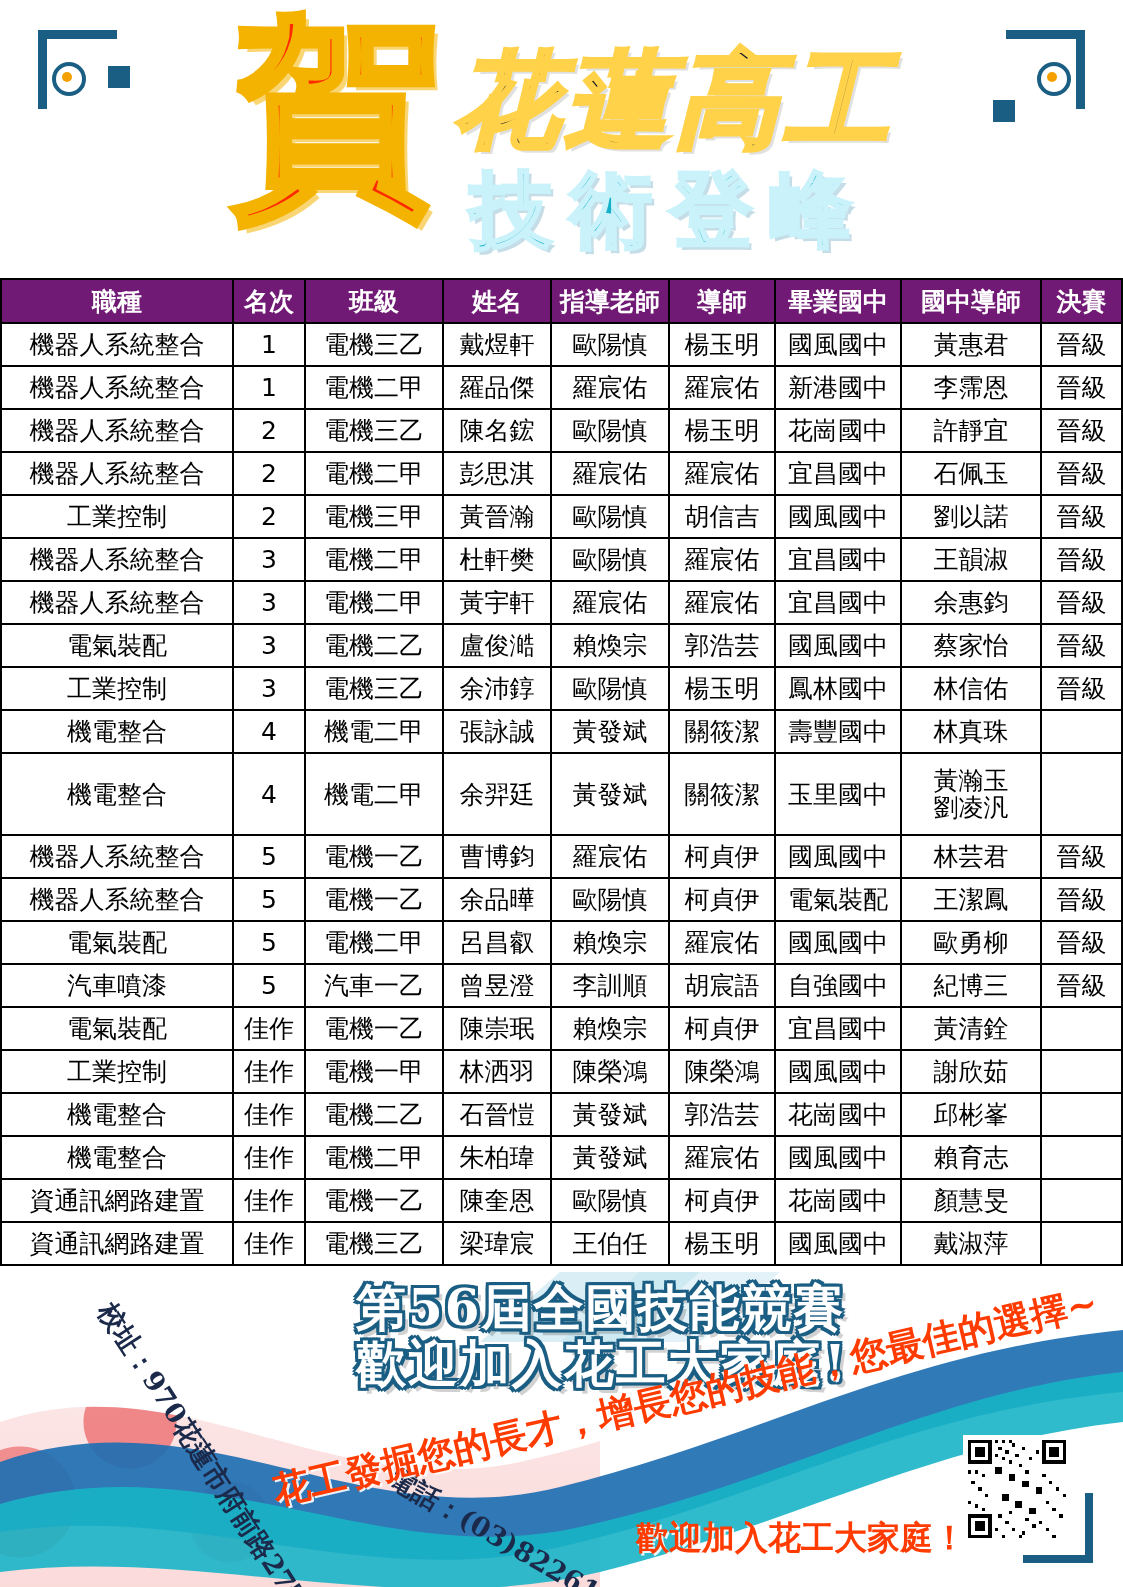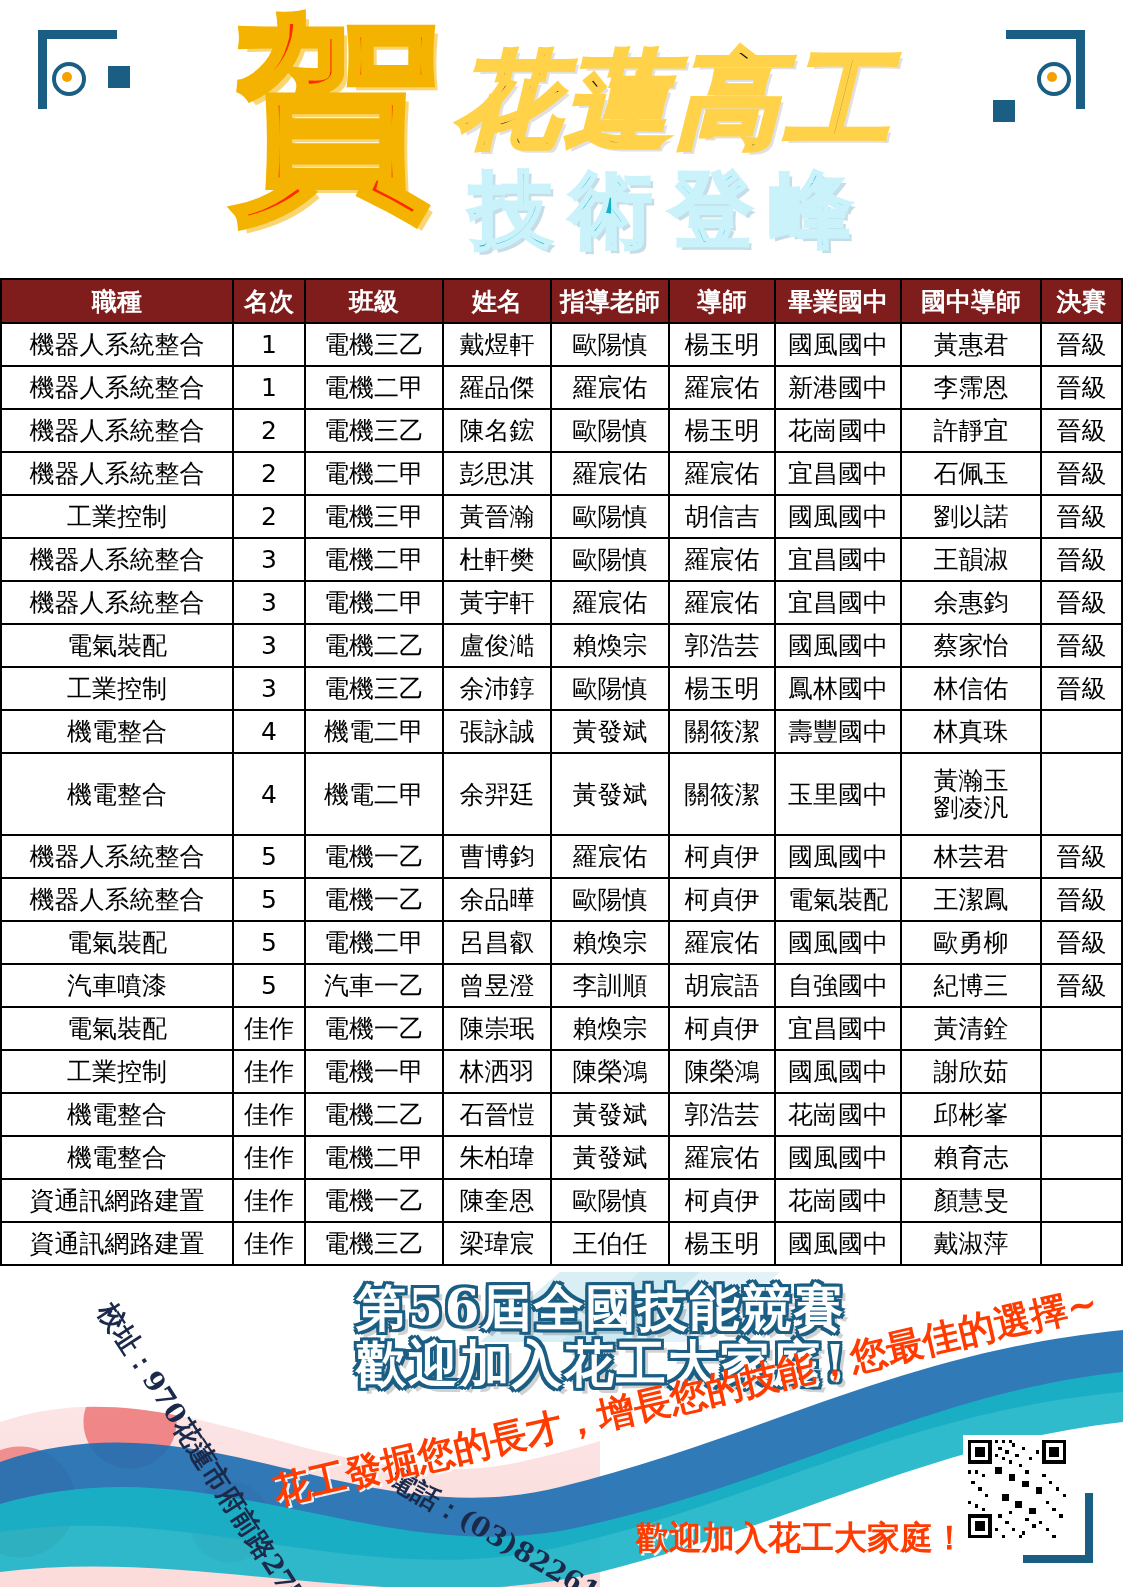--- a/index.html
+++ b/index.html
@@ -123,21 +123,21 @@
     vertical-align: middle;
     font-size: 25px;
     line-height: 1.08;
     height: 41px;
     padding: 0 1px;
     color: #000;
     white-space: nowrap;
     overflow: hidden;
   }
   table.award thead th {
-    background: #7f1d1d;
+    background: #701a75;
     color: #ffffff;
     font-weight: bold;
     height: 42px;
     font-size: 25px;
   }
   .c-job    { width: 232px; }
   .c-rank   { width: 72px; }
   .c-class  { width: 138px; }
   .c-name   { width: 108px; }
   .c-coach  { width: 118px; }

